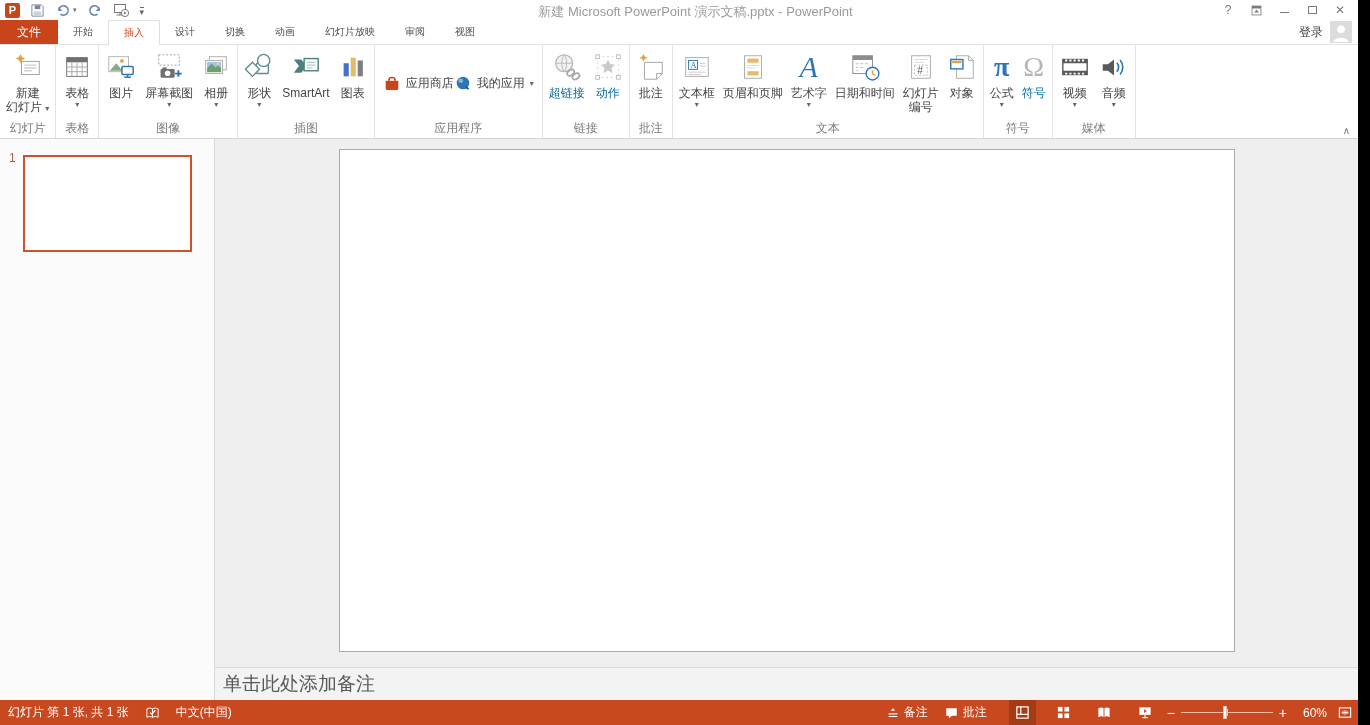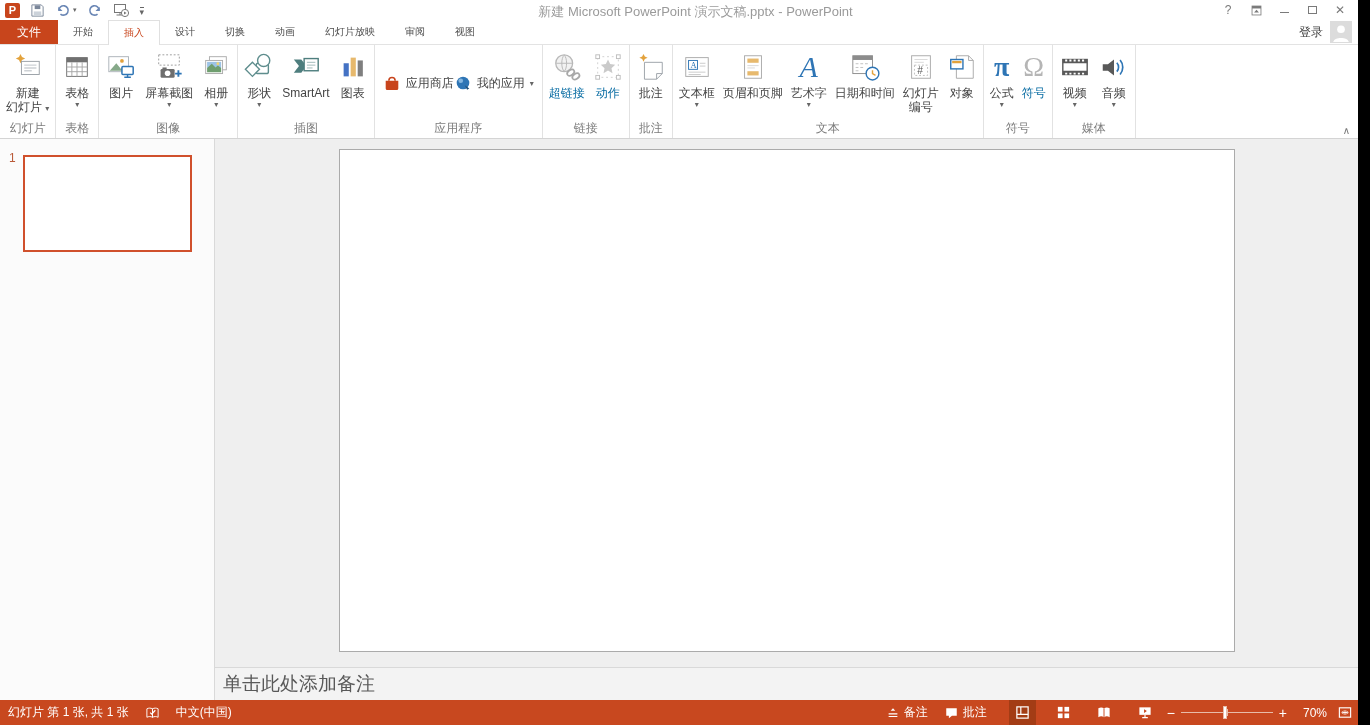--- a/index.html
+++ b/index.html
@@ -578,21 +578,21 @@
       </div>
       <div class="zoomwrap">
         <span class="zoom-pm">−</span>
         <div class="zoom-track">
           <div class="zoom-line"></div>
             <div class="zoom-tick"></div>
           <div class="zoom-thumb"></div>
         </div>
         <span class="zoom-pm">+</span>
       </div>
-      <span class="zoom-pct">70%</span>
+      <span class="zoom-pct">60%</span>
       <div class="sb-viewbtn">
         <svg width="16" height="15" viewBox="0 0 16 16">
             <rect x="2" y="3" width="12" height="10" fill="none" stroke="#fff" stroke-width="1.2"></rect>
             <path d="M8 5.5v5M5.5 8h5" stroke="#fff"></path>
             <path d="M6.5 6.5L4.5 8l2 1.5M9.5 6.5l2 1.5-2 1.5" fill="none" stroke="#fff"></path>
           </svg>
       </div>
     </div>
   </div>
 

